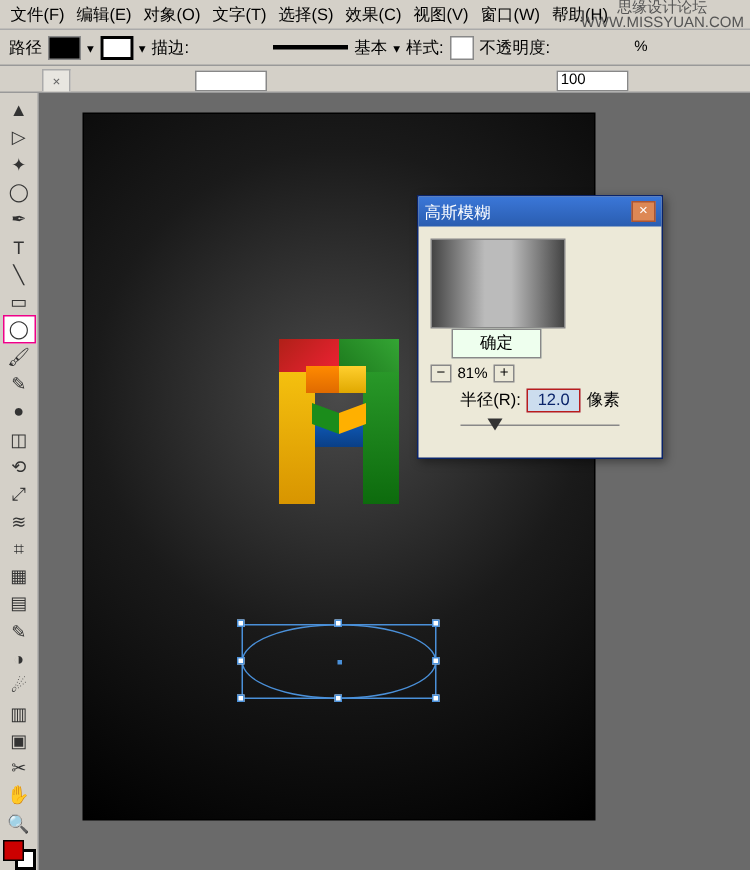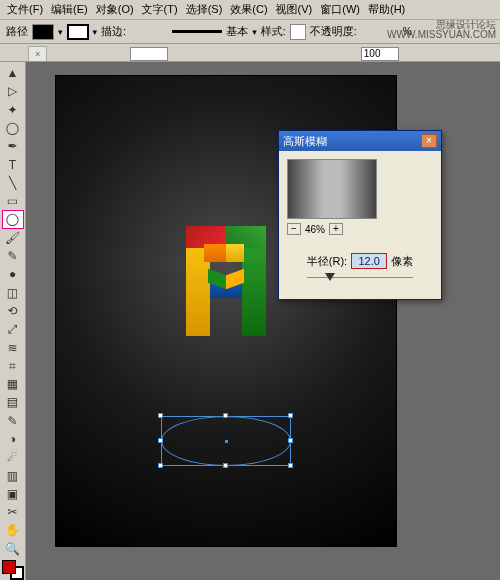--- a/index.html
+++ b/index.html
@@ -1,22 +1,22 @@
 <!DOCTYPE html>
 <html><head>
 <meta charset="utf-8">
 <style>
   * { box-sizing: border-box; margin: 0; padding: 0; user-select: none; }
   body { font-family: "SimSun", Arial, sans-serif; font-size: 11px; background: #888; width: 500px; height: 580px; overflow: hidden; position: relative; }
   .menubar { background: #d4d0c8; height: 20px; display: flex; align-items: center; padding: 0 4px; gap: 2px; border-bottom: 1px solid #aaa; }
   .menubar span { padding: 2px 3px; cursor: default; }
-  .watermark { position: absolute; top: 1px; right: 4px; font-size: 10px; color: #555; text-align: right; line-height: 10px; margin-top: 19px; }
+  .watermark { position: absolute; top: 1px; right: 4px; font-size: 10px; color: #555; text-align: center; line-height: 10px; }
   .optbar { background: #d4d0c8; height: 24px; display: flex; align-items: center; padding: 0 6px; gap: 4px; border-bottom: 1px solid #999; }
   .swatch { width: 22px; height: 16px; background: #000; border: 1px solid #888; }
-  .opt-input { width: 38px; height: 14px; font-size: 10px; border: 1px solid #888; padding: 0 2px; margin-top: 44px; }
+  .opt-input { width: 48px; height: 14px; font-size: 10px; border: 1px solid #888; padding: 0 2px; margin-top: 44px; }
   .stroke-sample { width: 50px; height: 3px; background: #000; }
   .tabbar { background: #d4d0c8; height: 18px; display: flex; align-items: flex-end; padding-left: 28px; border-bottom: 1px solid #999; }
   .tab { background: #e8e6e0; border: 1px solid #aaa; border-bottom: none; padding: 2px 6px; font-size: 10px; display: flex; align-items: center; gap: 4px; }
   .tab .close { font-size: 9px; color: #666; }
   .workspace { position: absolute; top: 62px; left: 0; right: 0; bottom: 0; background: #888; }
   .toolbox { position: absolute; left: 0; top: 0; width: 26px; bottom: 0; background: #d4d0c8; border-right: 1px solid #999; display: flex; flex-direction: column; align-items: center; padding-top: 2px; gap: 0; }
   .tool { width: 22px; height: 20px; display: flex; align-items: center; justify-content: center; font-size: 12px; color: #333; cursor: default; }
   .tool.sel { border: 1px solid #e08; background: #fff; }
   .fillstroke { width: 22px; height: 22px; position: relative; margin-top: 2px; }
   .fillstroke .f { position: absolute; left: 0; top: 0; width: 14px; height: 14px; background: #c00; border: 1px solid #000; }
@@ -38,21 +38,21 @@
     background:
       linear-gradient(90deg, #444 0%, #bbb 40%, #bbb 60%, #444 100%),
       repeating-conic-gradient(#ccc 0 25%, #fff 0 50%);
     background-size: 100% 100%, 12px 12px;
     background-blend-mode: normal;
   }
   .dlg-btns { display: inline-flex; flex-direction: column; gap: 6px; margin-left: 14px; vertical-align: top; }
   .dlg-btn { width: 60px; height: 20px; border: 1px solid #888; background: #efe; font-size: 11px; text-align: center; line-height: 18px; }
   .zoomrow { margin-top: 4px; font-size: 10px; display: flex; align-items: center; gap: 4px; }
   .zoomrow .pm { width: 14px; height: 12px; border: 1px solid #888; text-align: center; line-height: 10px; font-size: 10px; }
-  .radius-row { margin-top: 18px; font-size: 11px; display: flex; align-items: center; gap: 4px; justify-content: center; }
+  .radius-row { margin-top: 4px; font-size: 11px; display: flex; align-items: flex-start; gap: 4px; justify-content: center; }
   .radius-row input { width: 36px; height: 16px; font-size: 11px; border: 1px solid #b91c1c; text-align: center; color: #0a246a; background: #cde; }
   .slider { margin: 4px 20px 8px; height: 10px; position: relative; }
   .slider .track { position: absolute; left: 0; right: 0; top: 4px; height: 1px; background: #888; }
   .slider .thumb { position: absolute; left: 18px; top: 0; width: 0; height: 0; border-left: 5px solid transparent; border-right: 5px solid transparent; border-top: 8px solid #333; }
 </style>
 </head>
 <body>
 
 <div class="menubar">
   <span>文件(F)</span>
@@ -162,25 +162,26 @@
 
 <div class="dialog">
   <div class="dlg-title">
     <span>高斯模糊</span>
     <div class="dlg-close">×</div>
   </div>
   <div class="dlg-body">
     <div>
       <div class="preview"></div>
       <div class="dlg-btns">
+        <div class="dlg-btn">确定</div>
       </div>
     </div>
     <div class="zoomrow">
       <div class="pm">−</div>
-      <span>46%</span>
+      <span>81%</span>
       <div class="pm">+</div>
     </div>
     <div class="radius-row">
       <span>半径(R):</span>
       <input value="12.0" style="">
       <span>像素</span>
     </div>
     <div class="slider">
       <div class="track"></div>
       <div class="thumb"></div>

